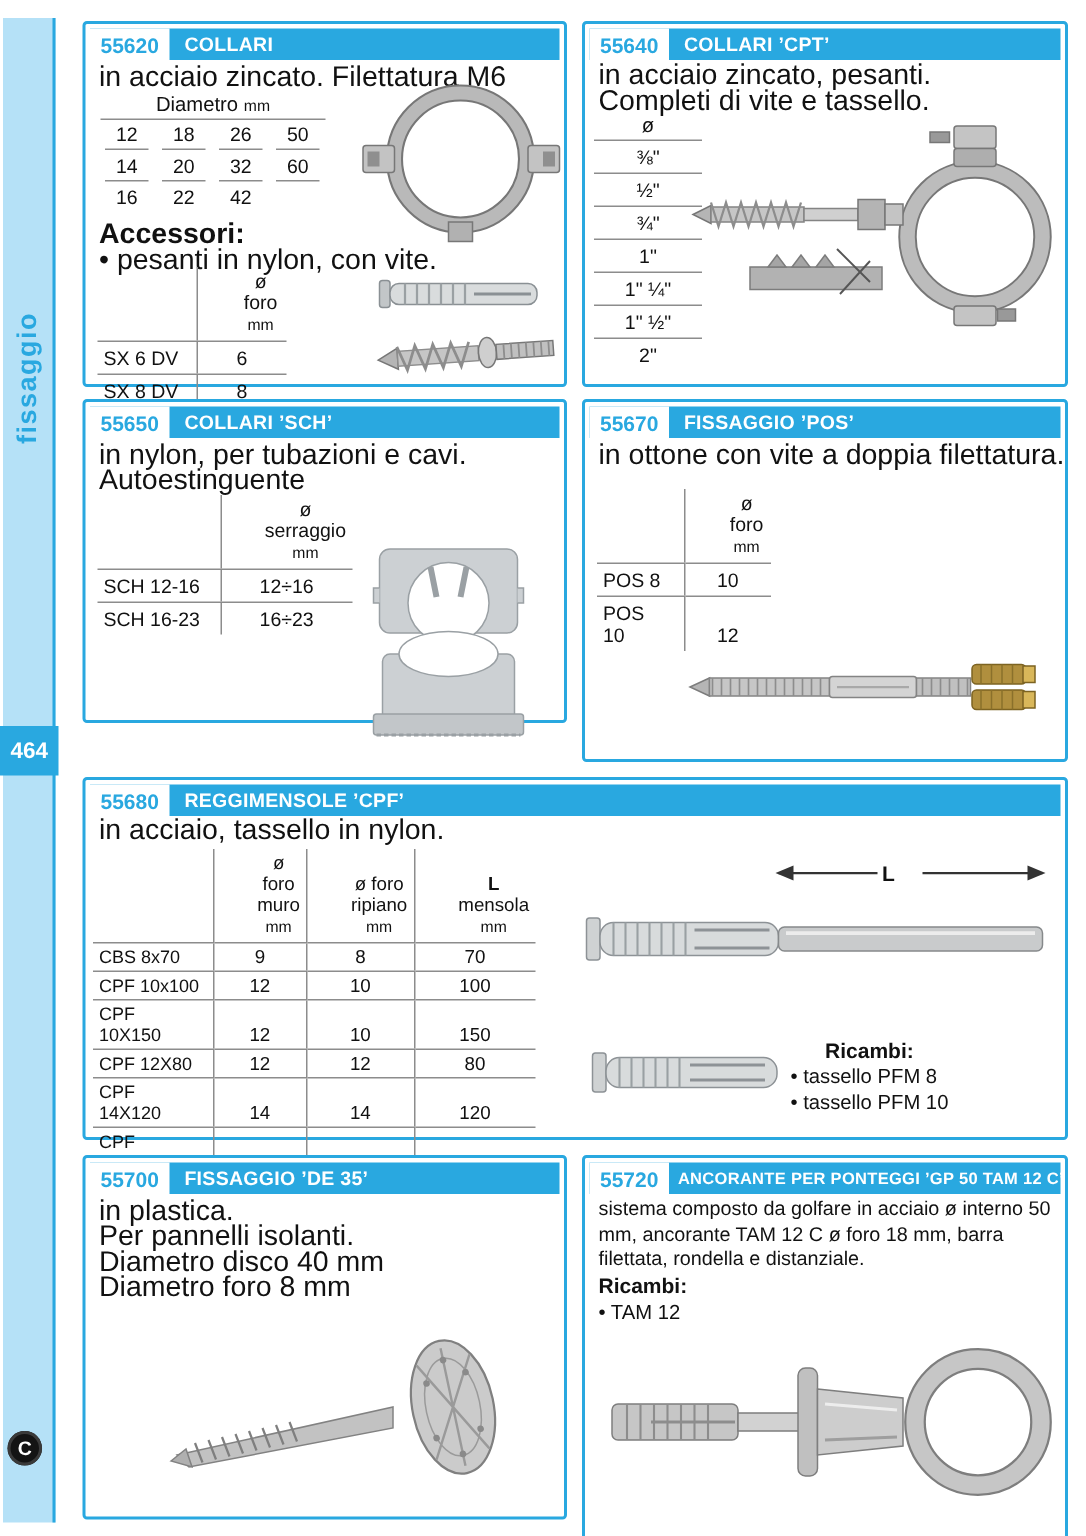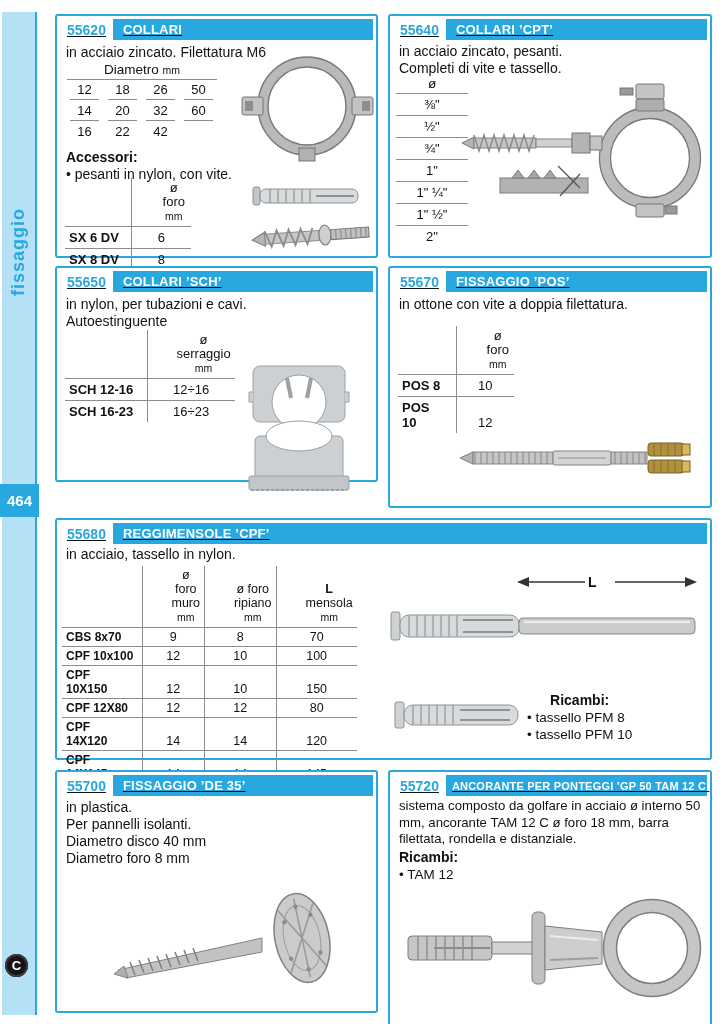--- a/index.html
+++ b/index.html
@@ -18,34 +18,34 @@
   .page-num { position:absolute; left:-2px; top:472px; width:39px; height:33px;
               background:var(--accent); color:#fff; font-weight:bold; font-size:15px;
               display:flex; align-items:center; justify-content:center; }
   .logo { position:absolute; left:5px; top:954px; width:23px; height:23px;
           background:#141414; border-radius:50%; color:#fff; display:flex;
           align-items:center; justify-content:center; font-weight:bold; font-size:13px;
           box-shadow:inset 0 0 0 2px #3a3a3a; }
 
   
   .box { position:absolute; border:2px solid var(--accent); border-radius:3px; background:#fff; }
-  .hdr { position:absolute; left:3px; right:3px; top:3px; height:21px; display:flex; background:var(--accent);text-decoration:underline; }
+  .hdr { position:absolute; left:3px; right:3px; top:3px; height:21px; display:flex; background:var(--accent); }
   .code { background:#fff; color:var(--accent); font-weight:bold; font-size:14px;
           padding:0 7px; display:flex; align-items:center; }
   .ttl { color:#fff; font-weight:bold; font-size:13px; padding-left:10px; display:flex;
          align-items:center; white-space:nowrap; letter-spacing:.2px; }
   .ttl.small { font-size:11px; padding-left:6px; }
-  .desc { position:absolute; font-size:14px; line-height:16.5px; }
+  .desc { position:absolute; font-size:19px; line-height:16.5px; }
   .bold { font-weight:bold; }
   .unit { font-size:10.5px; }
 
   
   .t { position:absolute; border-collapse:collapse; font-size:13px; }
   .t td { text-align:center; vertical-align:bottom; padding:3px 4px; }
-  .t td.lb { text-align:left; font-weight:bold; padding-right:8px; }
+  .t td.lb { text-align:left; font-weight:normal; padding-right:8px; }
   .t td.vl { border-left:1.5px solid var(--line); }
   .t tr.rb td { border-bottom:1.5px solid var(--line); }
   .t .hd { line-height:14px; padding-bottom:3px;padding-left:29px; }
   .seg { position:absolute; border-collapse:separate; border-spacing:9px 0; font-size:13px; }
   .seg td { width:29px; text-align:center; padding:3px 0 2px; }
   .seg tr.rb td { border-bottom:1.5px solid var(--line); }
   .dhead { position:absolute; text-align:center; border-bottom:1.5px solid var(--line);
            font-size:13.5px; padding-bottom:2px; }
   .t80 td { font-size:12.5px; padding:2px 4px; }
   .t80 td.lb { font-size:12px; }

